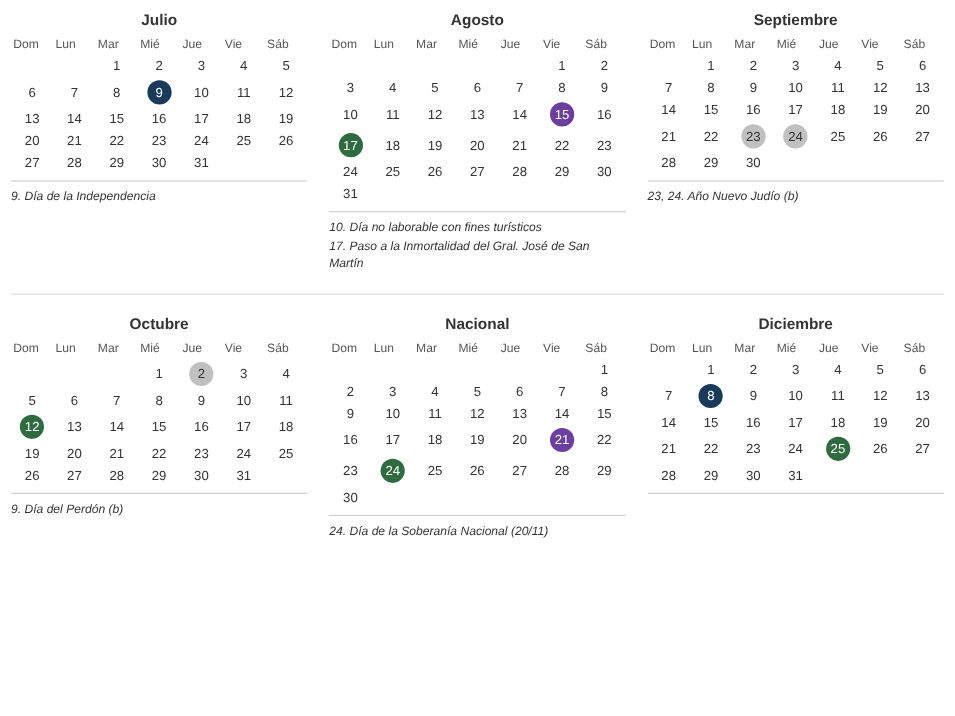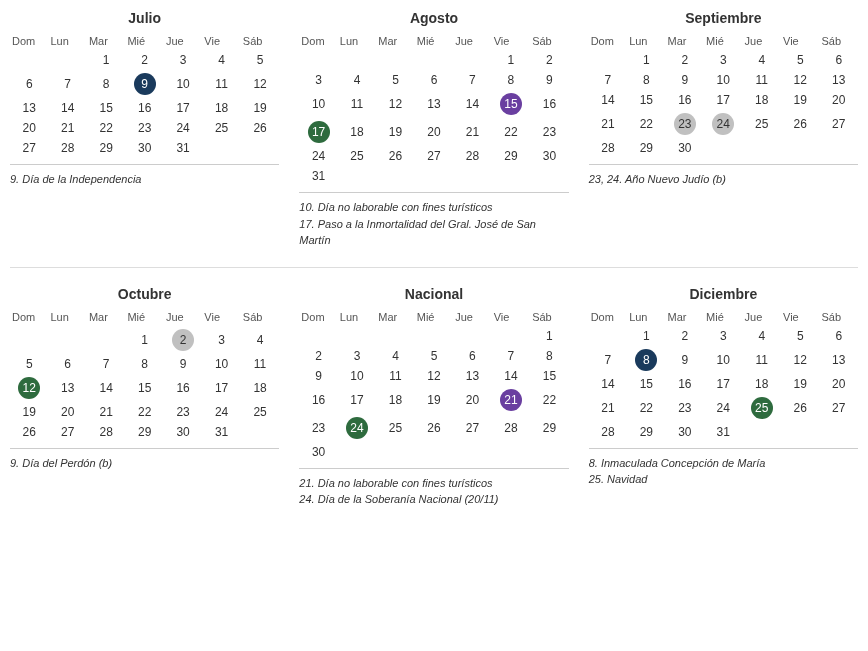--- a/index.html
+++ b/index.html
@@ -443,21 +443,20 @@
             <td></td>
             <td></td>
             <td></td>
             <td></td>
             <td></td>
           </tr>
         </tbody>
       </table>
       <hr class="separator">
       <div class="notes">
-        <p>21. Día no laborable con fines turísticos</p>
         <p>24. Día de la Soberanía Nacional (20/11)</p>
       </div>
     </div>
     <div class="month-section">
       <div class="month-title">Diciembre</div>
       <table class="cal">
         <thead>
           <tr>
             <th>Dom</th>
             <th>Lun</th>
@@ -510,18 +509,14 @@
             <td>29</td>
             <td>30</td>
             <td>31</td>
             <td></td>
             <td></td>
             <td></td>
           </tr>
         </tbody>
       </table>
       <hr class="separator">
-      <div class="notes">
-        <p>8. Inmaculada Concepción de María</p>
-        <p>25. Navidad</p>
-      </div>
     </div>
   </div>
 
 </body></html>

